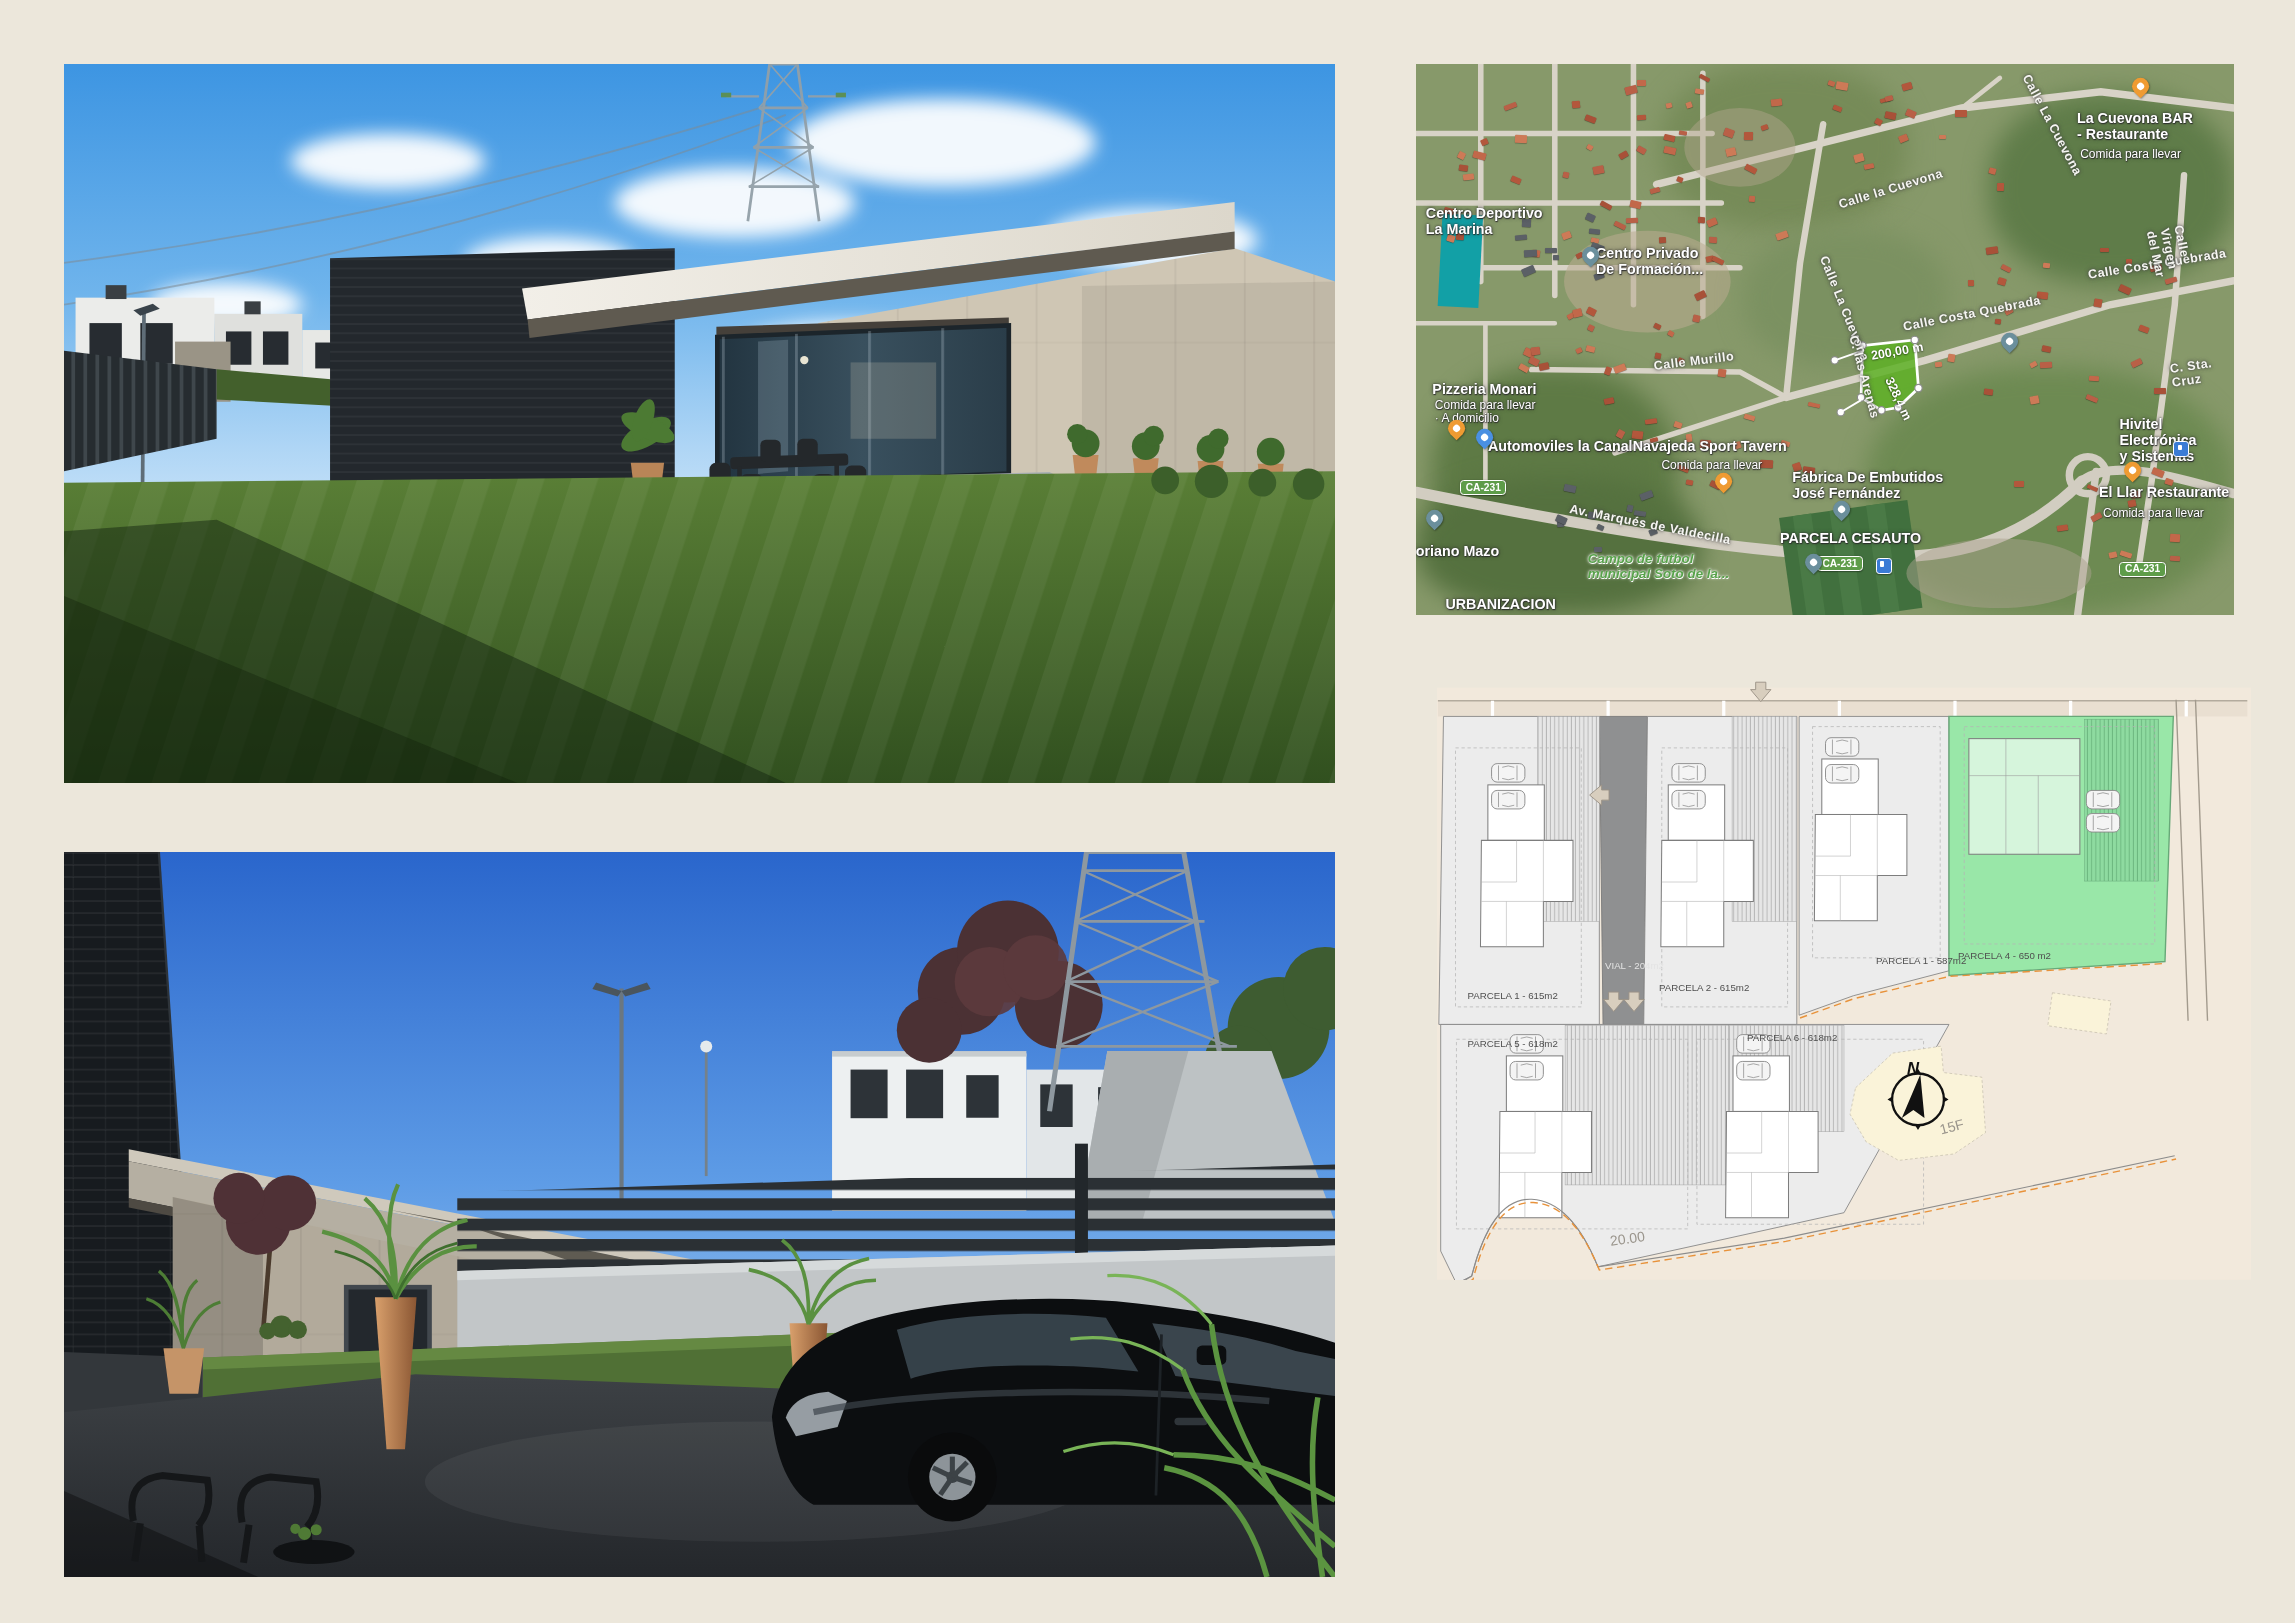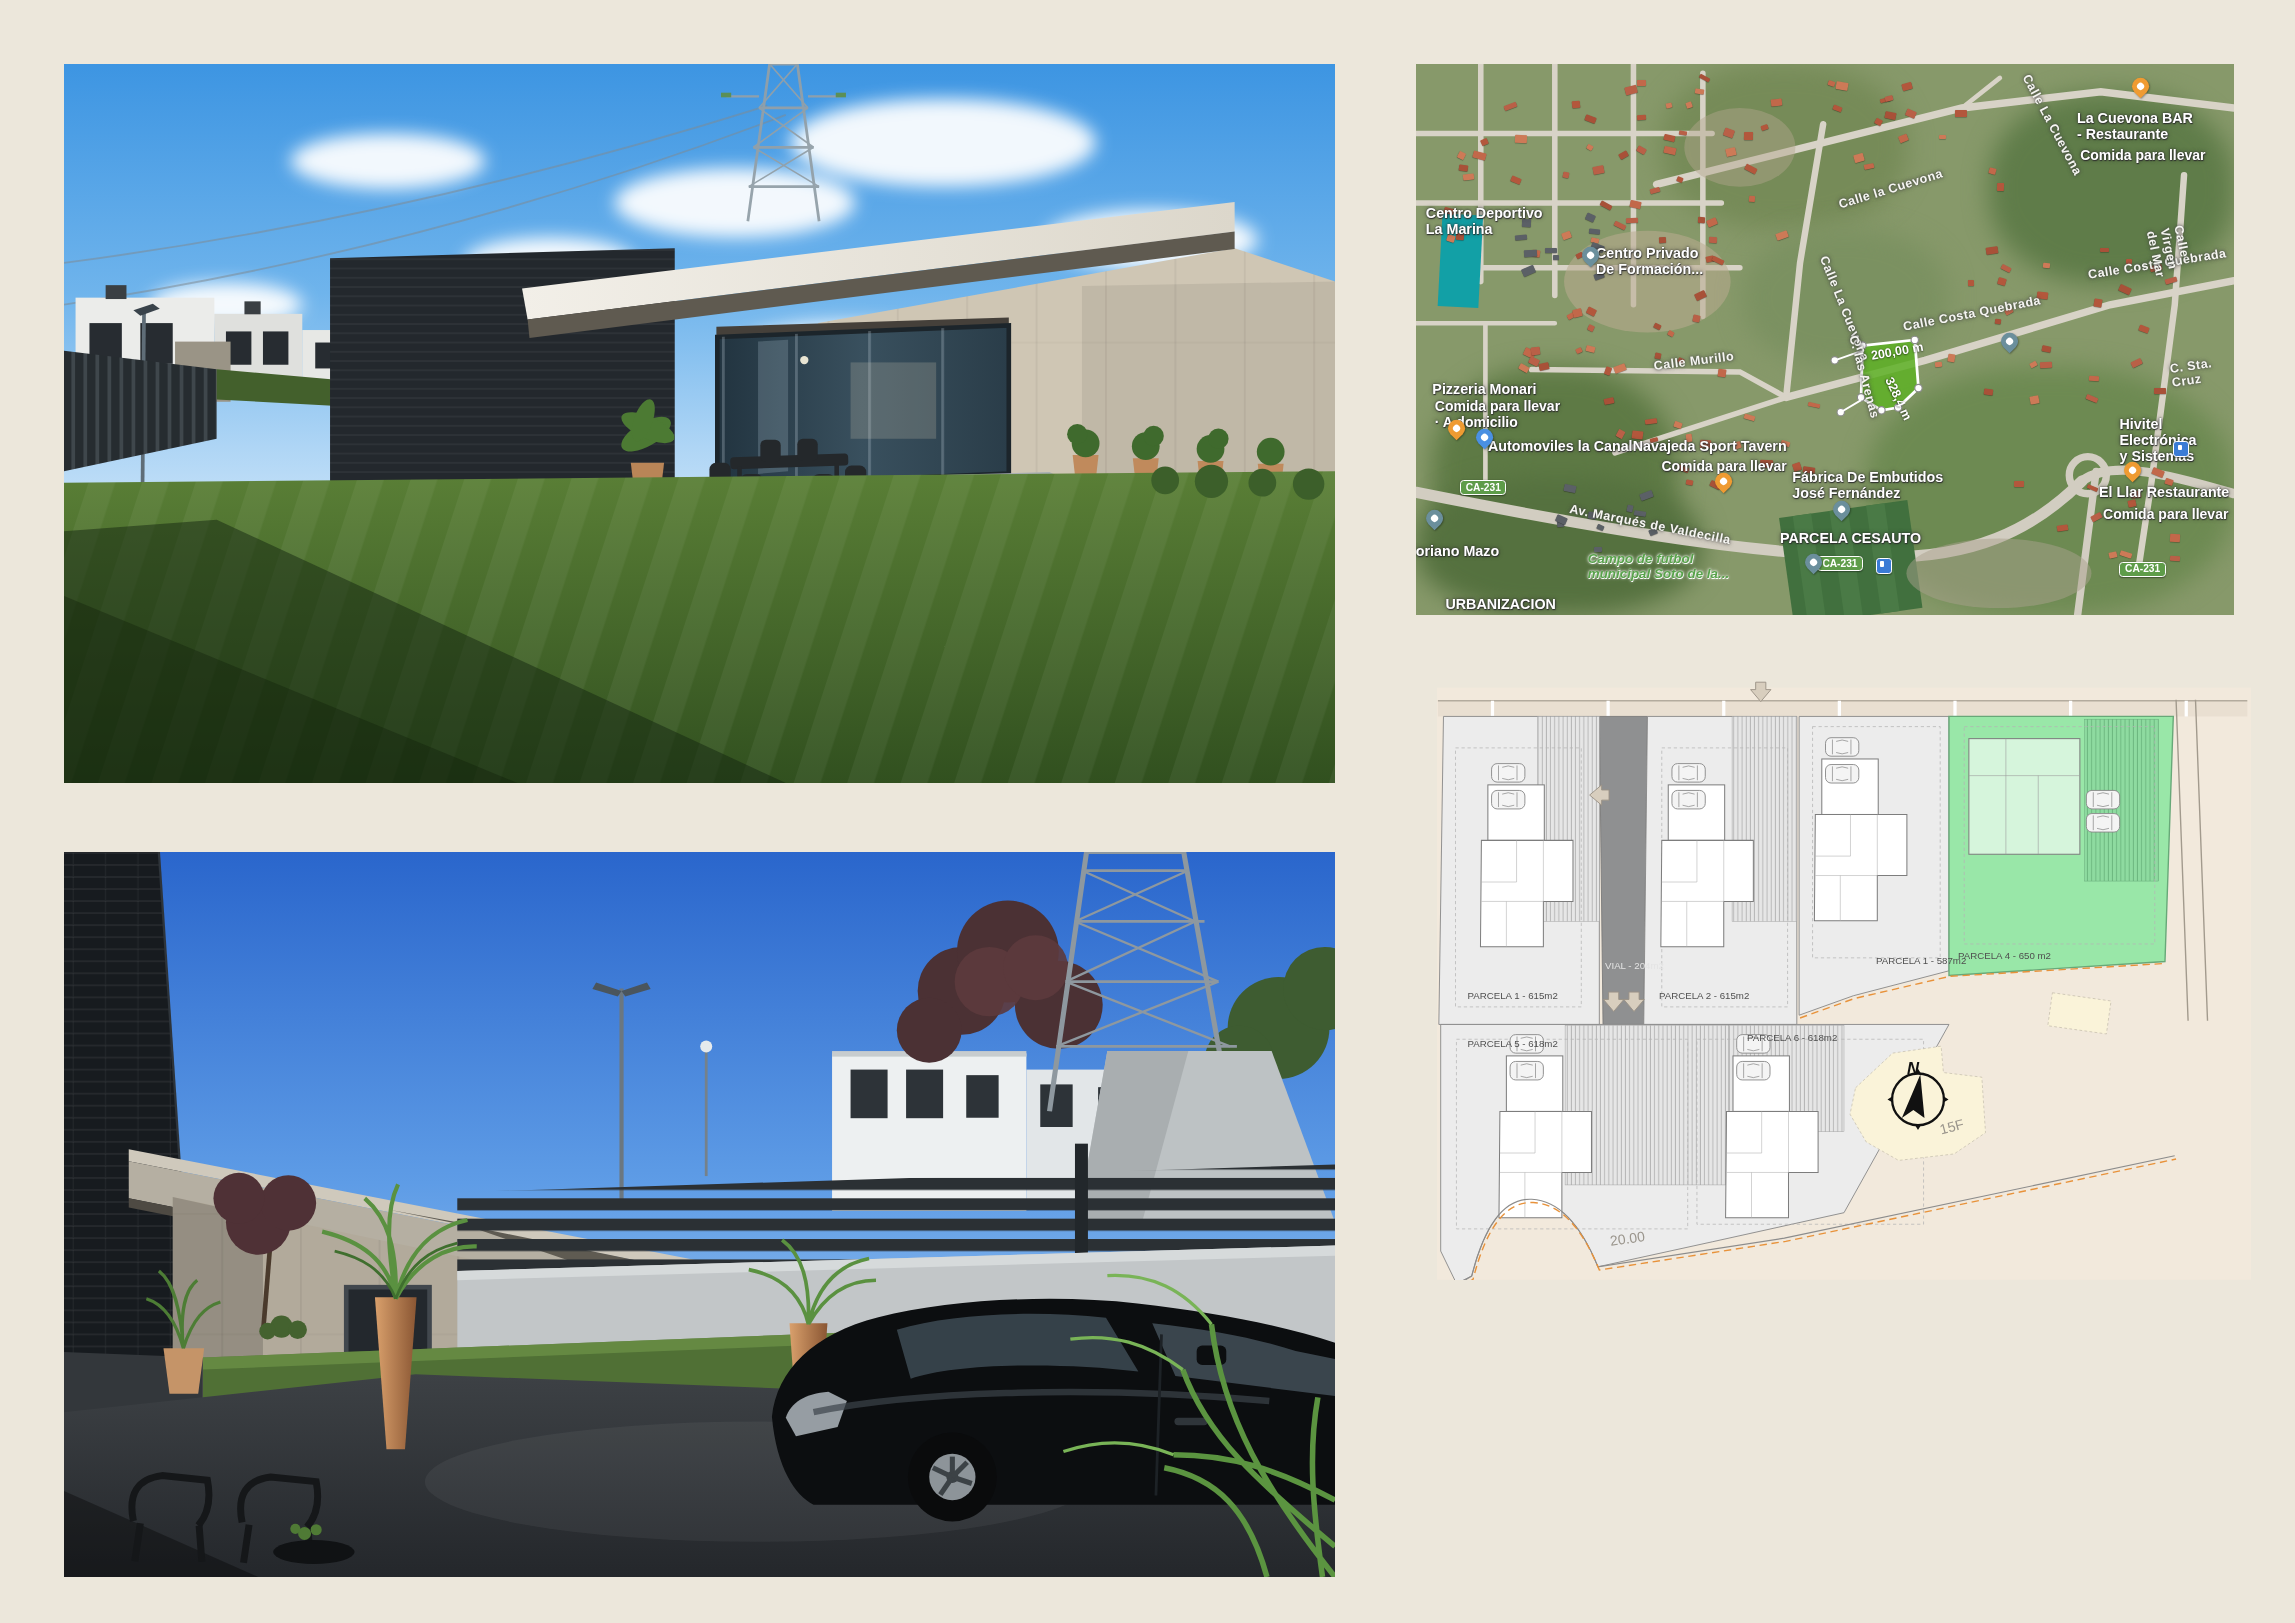--- a/index.html
+++ b/index.html
@@ -14,21 +14,21 @@
 
   
   .map{left:1416px;top:64px;width:818px;height:551px;background:#87996a;}
   .patch{position:absolute;border-radius:45%;filter:blur(12px);}
   .map-svg{position:absolute;left:0;top:0;width:100%;height:100%;}
   .roofs,.map-labels,.map-pins{position:absolute;left:0;top:0;width:100%;height:100%;}
   .roof{position:absolute;border-radius:0.9px;box-shadow:0 0.5px 0.9px rgba(0,0,0,.4);}
   .mlab{position:absolute;font-weight:700;font-size:14.3px;color:#fff;line-height:1.12;white-space:pre-line;
         text-shadow:0 0 1.9px rgba(45,45,45,.95),0 0 4.2px rgba(45,45,45,.7),0.5px 0.5px 0.9px rgba(45,45,45,.9);
         transform-origin:left top;}
-  .mlab.sub{font-weight:700;font-size:14px;}
+  .mlab.sub{font-weight:400;font-size:12px;}
   .mlab.road{font-size:12.5px;font-weight:700;letter-spacing:0.5px;color:#f6f6f2;
         text-shadow:0 0 2.3px rgba(70,70,70,.95),0 0 4.6px rgba(70,70,70,.8);}
   .mlab.green{color:#58a24b;text-shadow:0 0 1.9px #fff,0 0 3.7px #fff,0.5px 0.5px 0.5px #fff;font-size:13.4px;}
   .mlab.badge{background:#5e9c49;border:1.4px solid #fff;border-radius:3.7px;color:#fff;font-size:10.2px;
         font-weight:700;padding:0.9px 4.6px;text-shadow:none;box-shadow:0 0.5px 1.4px rgba(0,0,0,.4);}
   .mlab.measure{font-size:12.5px;color:#fff;text-shadow:0 0.5px 1.9px rgba(0,0,0,.8);}
   .pin{position:absolute;width:16.7px;height:16.7px;border-radius:50% 50% 50% 0;transform:rotate(-45deg);
        transform-origin:center;box-shadow:0 0.9px 1.9px rgba(0,0,0,.4);}
   .pin::after{content:"";position:absolute;left:5.1px;top:5.1px;width:6.5px;height:6.5px;border-radius:50%;background:#fff;}
   .pin.restaurant{background:#ef9b32;}
@@ -791,21 +791,21 @@
       <use href="#oar" transform="translate(372,272) rotate(90)"></use>
 
       <g transform="translate(975,858)">
         <circle cx="65" cy="72" r="56" fill="none" stroke="#111" stroke-width="5"></circle>
         <path d="M30,112 L70,18 L79,112 L55,95 Z" fill="#111"></path>
         <path d="M65,6 l7,11 h-14 Z M65,138 l7,-11 h-14 Z M-1,72 l11,-7 v14 Z M131,72 l-11,-7 v14 Z" fill="#111"></path>
       </g>
     </svg>
     <div class="plan-labels">
         <div class="plab " style="left: 30.5px; top: 321px;">PARCELA 1 - 615m2</div>
-        <div class="plab " style="left: 222px; top: 321px;">PARCELA 2 - 615m2</div>
+        <div class="plab " style="left: 222px; top: 313px;">PARCELA 2 - 615m2</div>
         <div class="plab " style="left: 439px; top: 286px;">PARCELA 1 - 587m2</div>
         <div class="plab " style="left: 521px; top: 281px;">PARCELA 4 - 650 m2</div>
         <div class="plab " style="left: 30.5px; top: 369px;">PARCELA 5 - 618m2</div>
         <div class="plab " style="left: 310px; top: 363px;">PARCELA 6 - 618m2</div>
         <div class="plab vial" style="left: 168px; top: 291px;">VIAL - 204m2</div>
         <div class="plab dim" style="left: 172px; top: 564px; transform: rotate(-8deg);">20.00</div>
         <div class="plab dim" style="left: 501px; top: 453px; transform: rotate(-15deg);">15F</div>
         <div class="plab north" style="left: 470px; top: 390px;">N</div>
       </div>
   </section>

